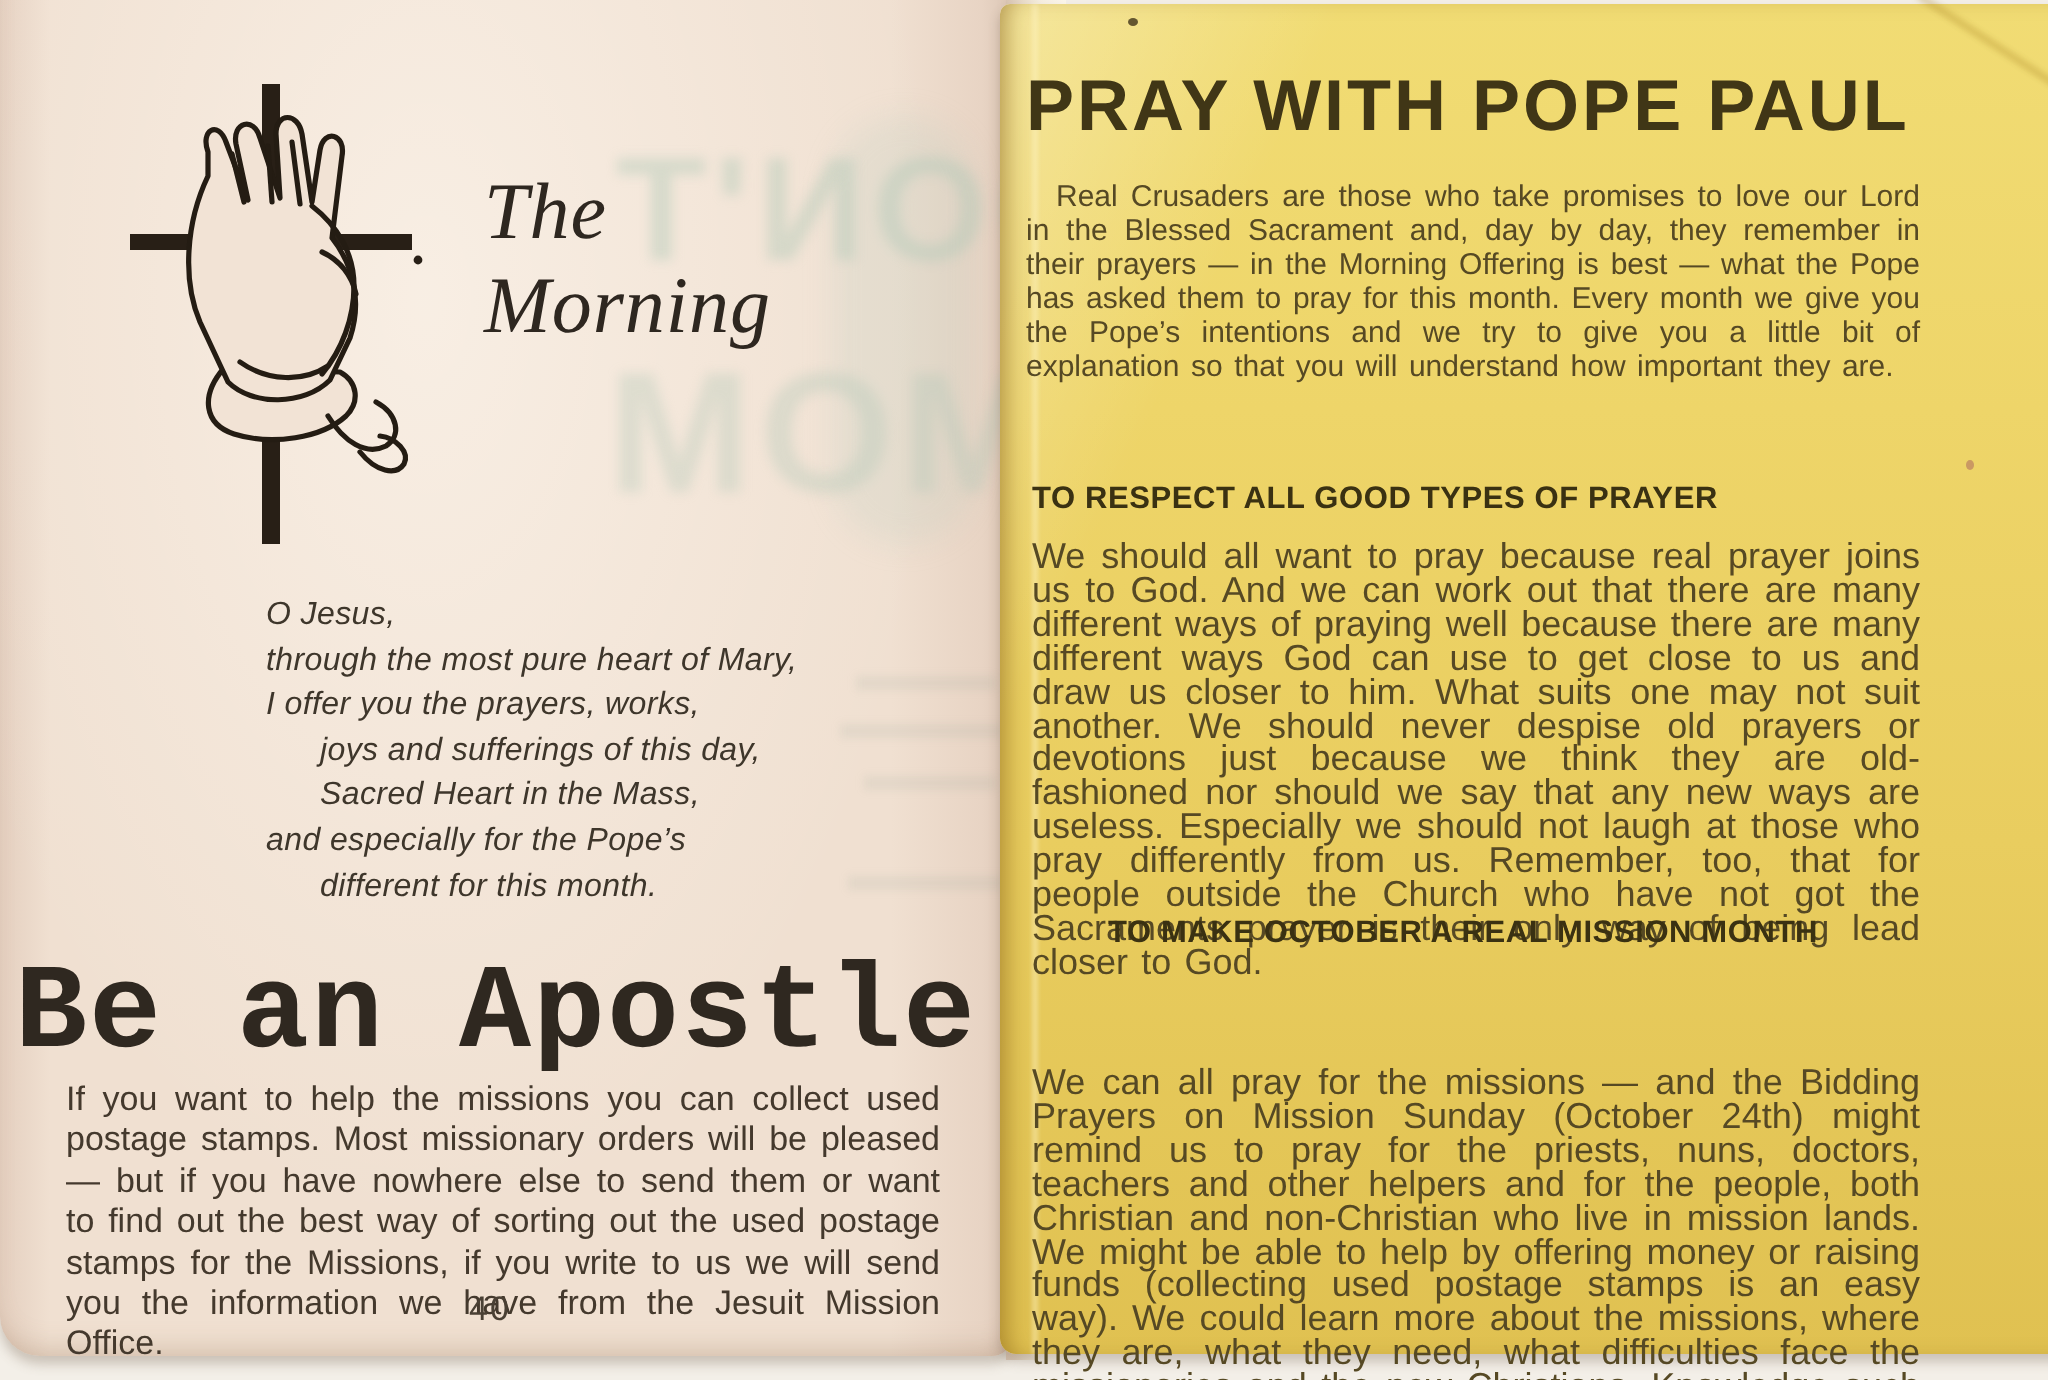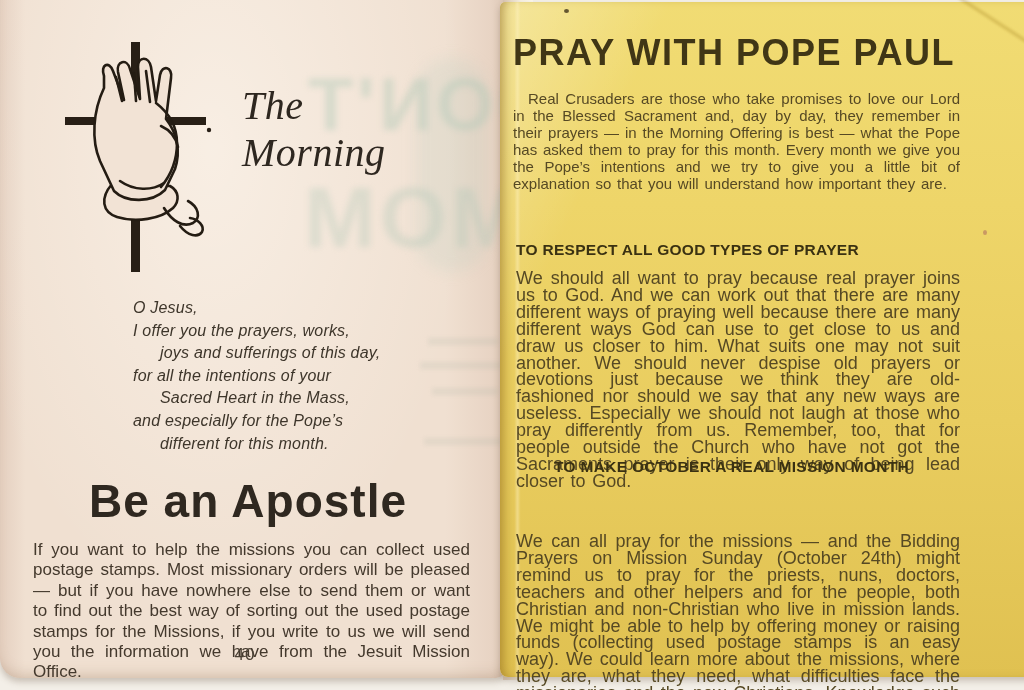--- a/index.html
+++ b/index.html
@@ -29,22 +29,22 @@
   }
   .prayer{
     position:absolute;left:102px;top:297px;
     font-style:italic;font-size:16px;line-height:22.6px;color:#3e362b;
     letter-spacing:.2px;
     margin-left:31px;
   }
   .prayer .indent{padding-left:27px;}
   .apostle{
     position:absolute;left:0;right:10px;top:474px;text-align:center;
-    font-family:Liberation Sans, sans-serif;font-weight:bold;
-    font-size:46px;color:#2f2820;letter-spacing:1px;
+    font-family:Liberation Mono, monospace;font-weight:bold;
+    font-size:60px;color:#2f2820;letter-spacing:1px;
   }
   .left-body{
     position:absolute;left:33px;top:540px;width:437px;
     font-size:17px;line-height:20.4px;color:#44392d;
     text-align:justify;word-spacing:1.8px;
   }
   .pagenum{
     position:absolute;left:0;right:16px;top:645px;text-align:center;
     font-size:17px;color:#4a4034;letter-spacing:1px;
   }
@@ -144,23 +144,23 @@
       </g>
     </svg>
 
     <div class="mo-title">
       <div>The</div>
       <div>Morning</div>
     </div>
 
     <div class="prayer">
       <div>O Jesus,</div>
+      <div>through the most pure heart of Mary,</div>
       <div>I offer you the prayers, works,</div>
       <div class="indent">joys and sufferings of this day,</div>
-      <div>for all the intentions of your</div>
       <div class="indent">Sacred Heart in the Mass,</div>
       <div>and especially for the Pope’s</div>
       <div class="indent">different for this month.</div>
     </div>
 
     <div class="apostle">Be an Apostle</div>
 
     <div class="left-body">If you want to help the missions you can collect used postage stamps. Most missionary orders will be pleased — but if you have nowhere else to send them or want to find out the best way of sorting out the used postage stamps for the Missions, if you write to us we will send you the information we have from the Jesuit Mission Office.</div>
 
     <div class="pagenum">40</div>

